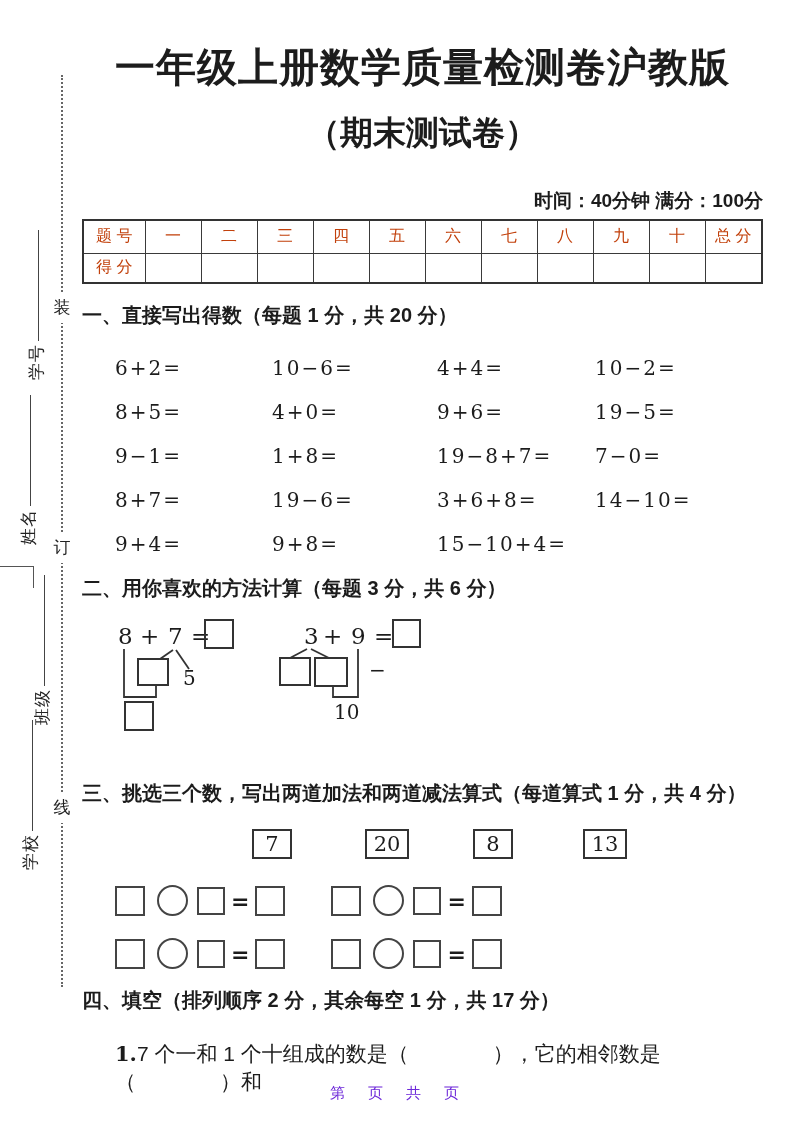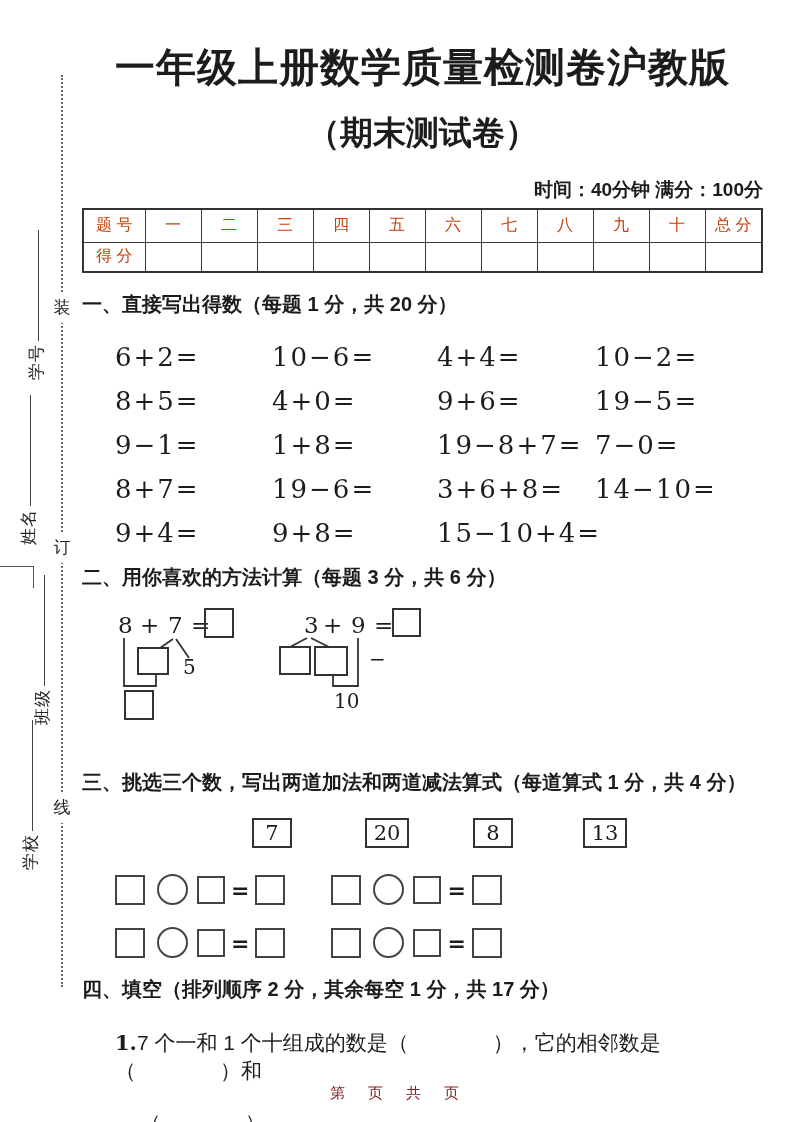--- a/index.html
+++ b/index.html
@@ -20,30 +20,30 @@
   .vf-xuehao { left:24px; top:380px; } .vf-xingming { left:16px; top:545px; }
   .vf-banji  { left:30px; top:725px; } .vf-xuexiao  { left:18px; top:870px; }
   .vlabel { font-size:17px; letter-spacing:1px; white-space:nowrap; color:#222; }
   .vline  { flex:1; border-bottom:1.5px solid #444; margin-left:3px; margin-bottom:-4px; height:0; }
   .fold-h { position:absolute; left:0; top:566px; width:34px; border-top:1.5px solid #555; }
   .fold-v { position:absolute; left:33px; top:566px; height:22px; border-left:1.5px solid #555; }
   
   .content { position:absolute; left:82px; top:0; width:681px; }
   .title { margin-top:40px; text-align:center; font-size:40px; font-weight:bold; letter-spacing:1px; }
   .subtitle { margin-top:16px; text-align:center; font-size:33px; font-weight:bold; }
-  .meta { margin-top:21px; margin-bottom:5px; text-align:right; font-size:19px; font-weight:600; }
+  .meta { margin-top:32px; margin-bottom:5px; text-align:right; font-size:19px; font-weight:600; }
   table.score { width:681px; border-collapse:collapse; table-layout:fixed; border:2px solid #333; }
   table.score td { border:1.5px solid #3a3a3a; text-align:center; font-size:16px; color:#c2410c; }
   table.score tr.hdr td { height:33px; }
   table.score tr.scr td { height:30px; }
   .sec-heading { margin-top:18px; font-size:20px; font-weight:bold; }
   
   .problems { margin-top:26px; padding-left:33px; display:grid;
     grid-template-columns:157px 165px 158px auto; row-gap:18px;
-    font-family:"DejaVu Serif", serif; font-size:26px; letter-spacing:2px; line-height:26px; }
+    font-family:"DejaVu Serif", serif; font-size:20px; letter-spacing:2px; line-height:26px; }
   
   .diagrams { position:relative; height:152px; margin-top:8px; }
   .diagrams svg { position:absolute; top:8px; overflow:visible; }
   .svg-d1 { left:30px; } .svg-d2 { left:195px; }
   .dg-text { font-family:"DejaVu Serif", serif; font-size:23px; fill:#1c1c1c; }
   .dg-small { font-family:"DejaVu Serif", serif; font-size:20px; fill:#1c1c1c; }
   .dg-box { fill:none; stroke:#333; stroke-width:2; }
   .dg-line { stroke:#333; stroke-width:1.8; fill:none; }
   
   .numbers-row { position:relative; height:34px; margin-top:22px; }
@@ -57,21 +57,21 @@
   .t-ci  { width:31px; height:31px; border:2px solid #444; border-radius:50%; margin-right:9px; }
   .t-sq2 { width:28px; height:28px; border:2px solid #444; margin-right:6px; }
   .t-eq  { font-size:22px; font-weight:bold; font-family:"DejaVu Serif", serif; margin-right:6px; }
   .t-sq3 { width:30px; height:30px; border:2px solid #444; margin-right:0; }
   
   .fill-line1 { margin-top:26px; padding-left:33px; font-size:21px; line-height:28px; }
   .fill-no { font-weight:bold; font-family:"DejaVu Serif", serif; }
   .fill-line2 { margin-top:24px; padding-left:58px; font-size:21px; }
   
   .footer { position:absolute; left:0; right:0; top:1084px; text-align:center;
-    font-size:15px; letter-spacing:4px; color:#7f1d1d; }
+    font-size:15px; letter-spacing:4px; color:#6d28d9; }
 </style>
 </head>
 <body>
 
 <div class="page">
 
   <div class="binding-line"></div>
   <div class="binding-char bc-zhuang">装</div>
   <div class="binding-char bc-ding">订</div>
   <div class="binding-char bc-xian">线</div>

